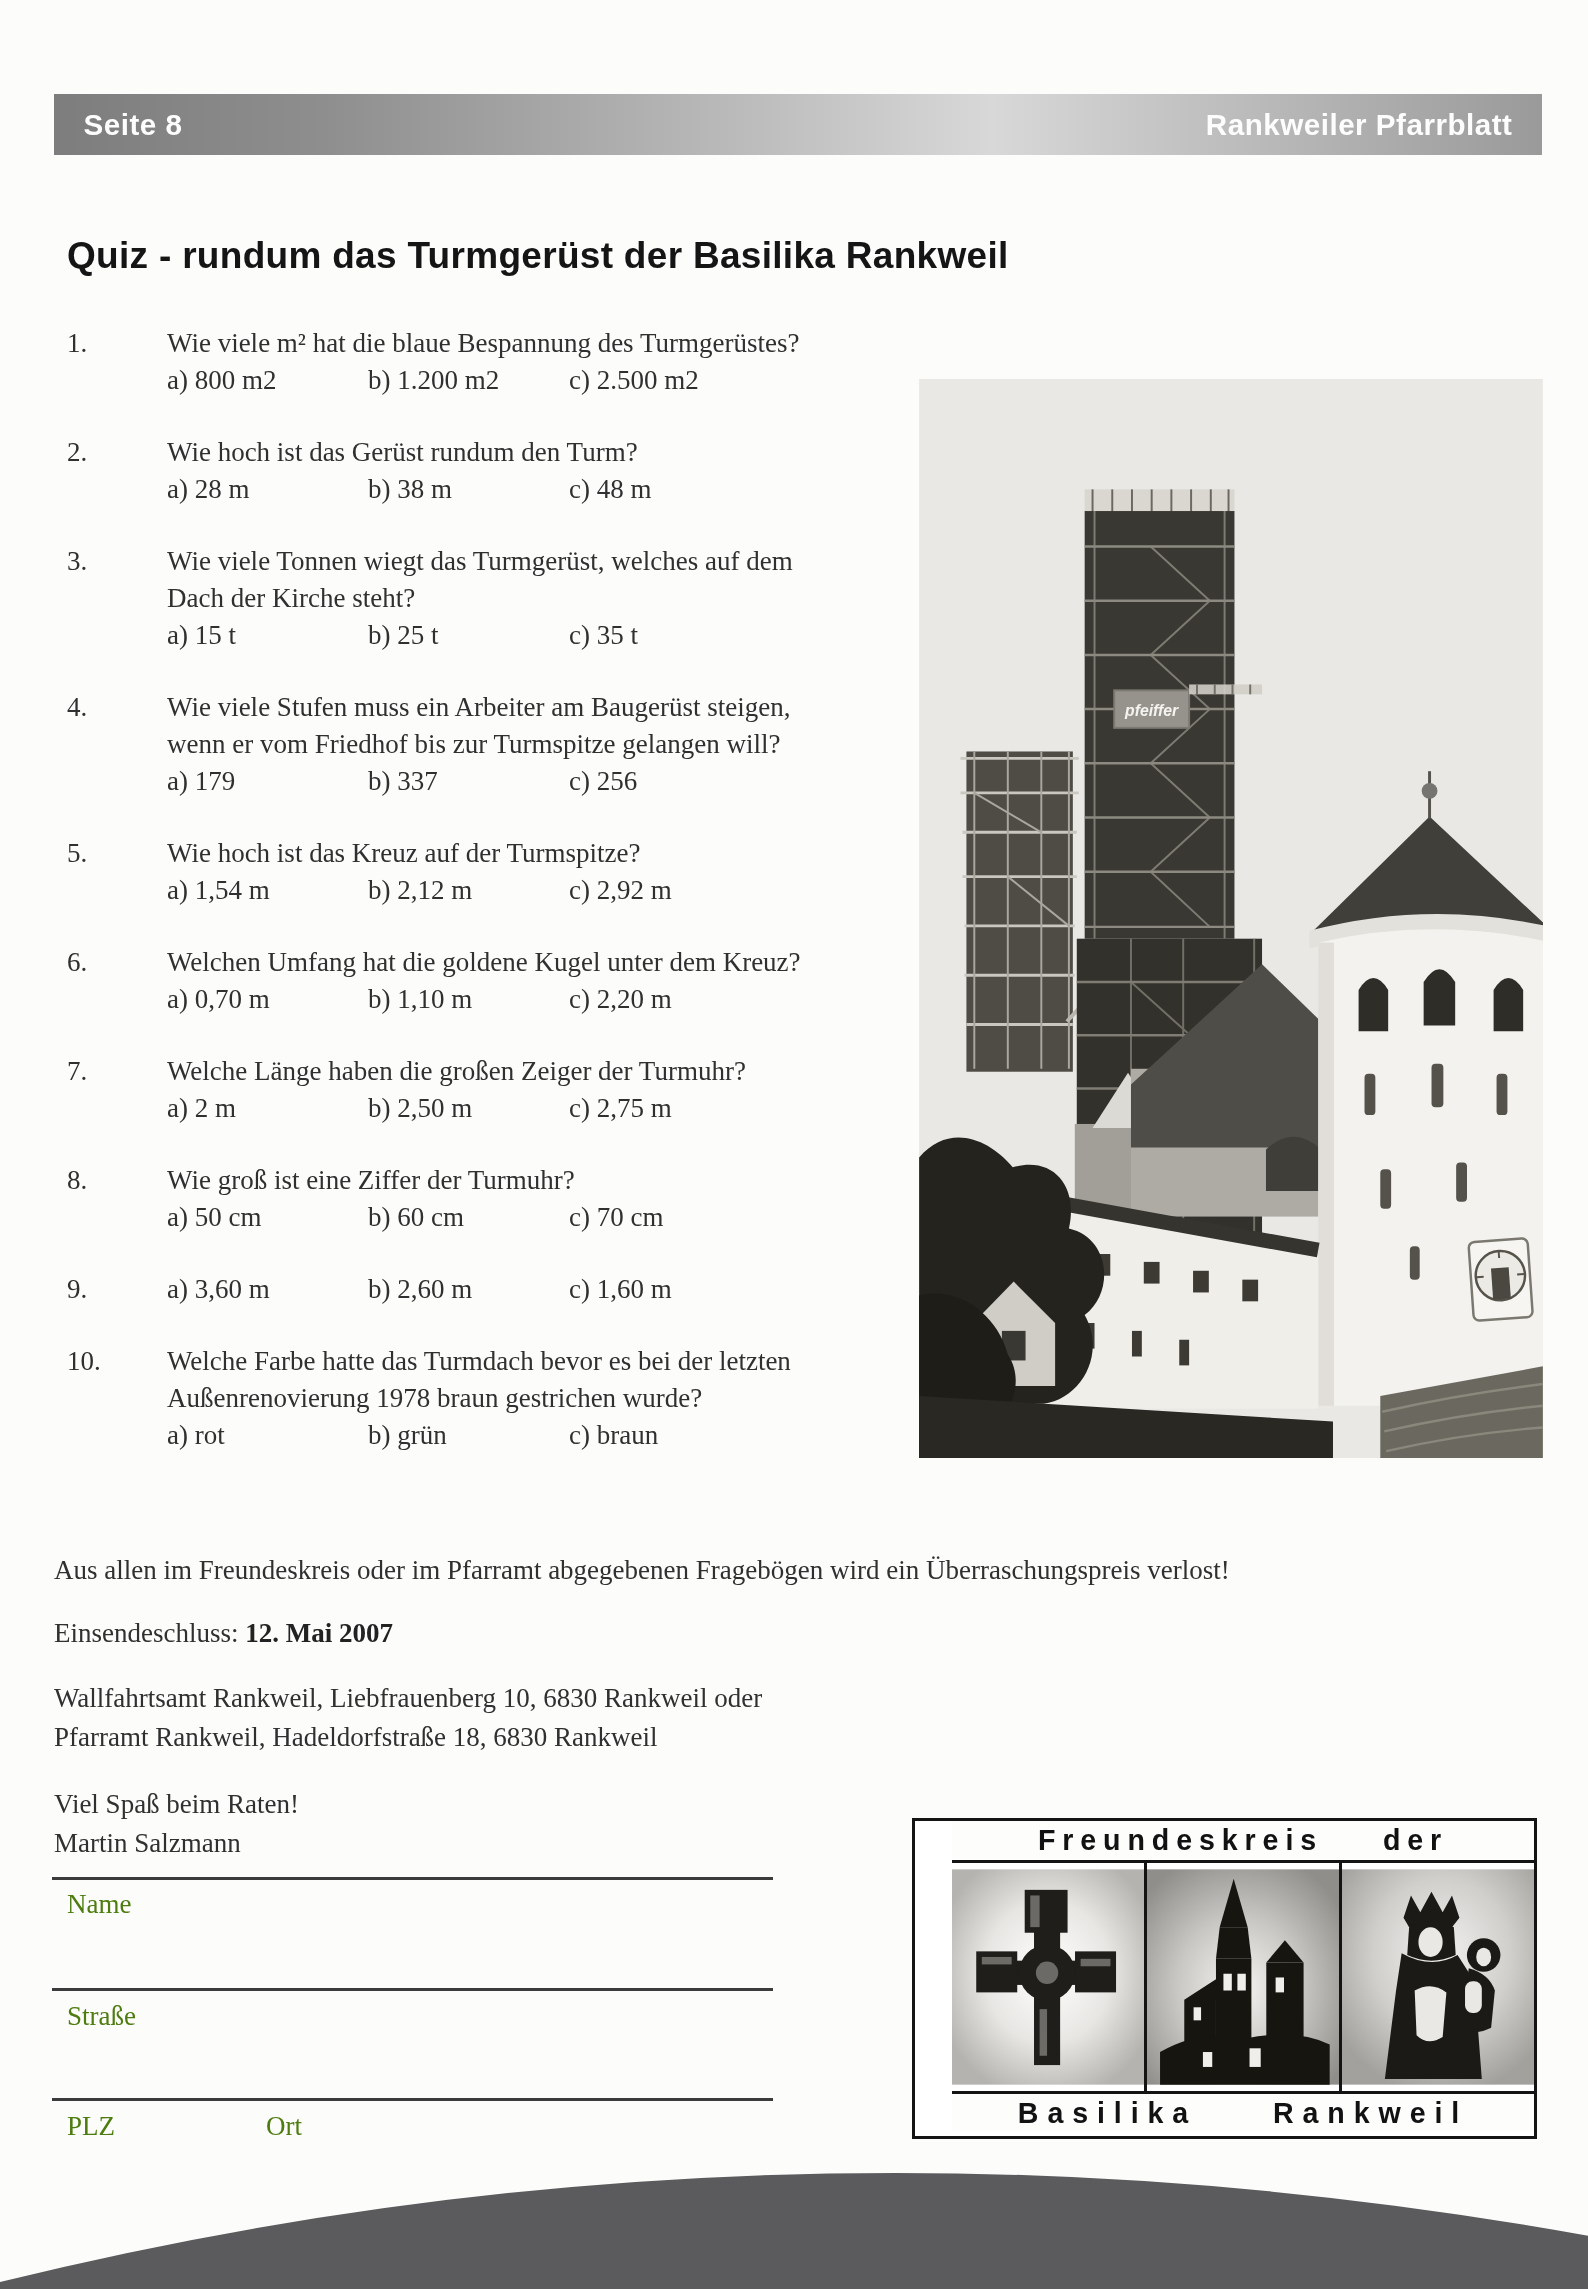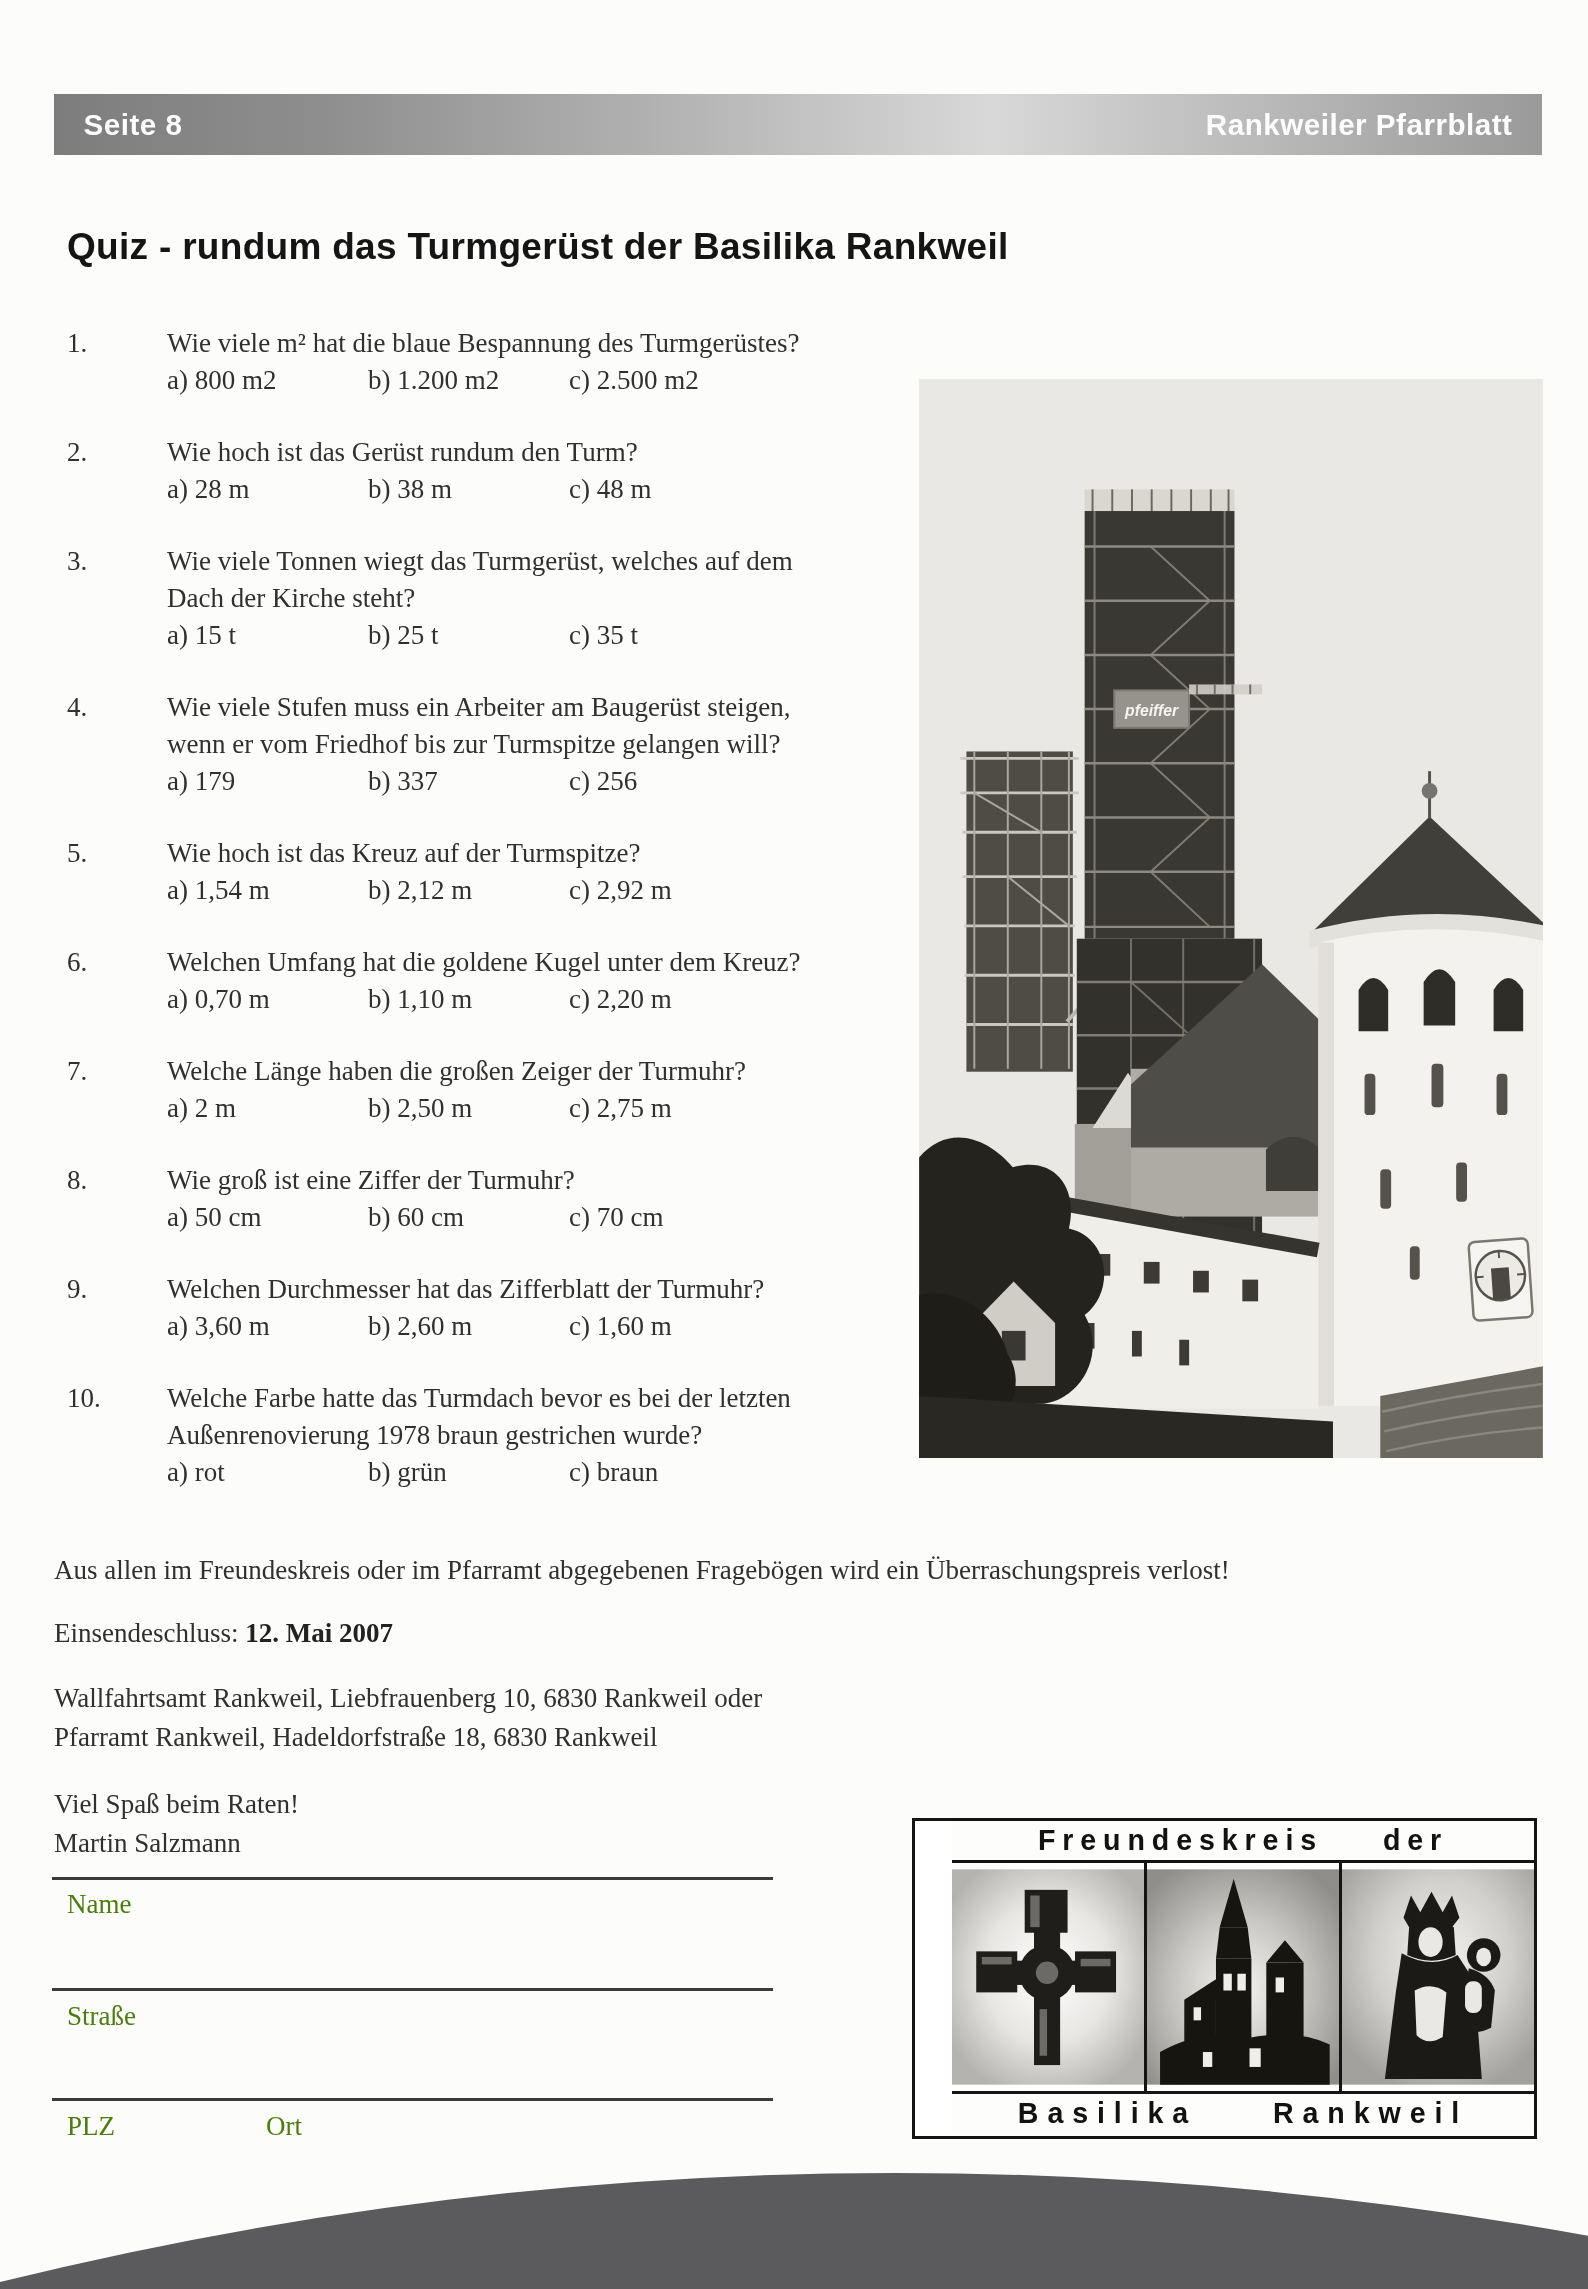--- a/index.html
+++ b/index.html
@@ -17,21 +17,21 @@
     position:absolute;left:54px;top:94px;width:1488px;height:61px;
     background:linear-gradient(90deg,#7d7d7d 0%,#8e8e8e 18%,#b9b9b9 45%,#d8d8d8 63%,#c2c2c2 76%,#9a9a9a 100%);
     display:flex;align-items:center;justify-content:space-between;
     padding:0 29.6px;box-sizing:border-box;
     font-family:"Liberation Sans", sans-serif;font-weight:bold;font-size:29.6px;color:#fdfdfd;
     letter-spacing:0.5px;
     gap:20px;
   }
   
   .page-title{
-    position:absolute;left:67px;top:226px;
+    position:absolute;left:67px;top:235px;
     font-family:"Liberation Sans", sans-serif;font-weight:bold;
     font-size:37px;color:#151515;letter-spacing:0.3px;
   }
   
   .questions{position:absolute;left:0;top:325px;width:896px;}
   .q{position:relative;font-size:27px;line-height:37px;color:#303030;}
   .q2{margin-bottom:35px;}
   .qnum{position:absolute;left:67px;top:0;}
   .qtext{margin-left:167px;width:709px;white-space:pre-line;}
   .qopts{margin-left:167px;position:relative;height:37px;}
@@ -150,21 +150,20 @@
       <span class="qnum">8.</span>
       <div class="qtext">Wie groß ist eine Ziffer der Turmuhr?</div>
       <div class="qopts">
         <span class="opt opt-a">a) 50 cm</span>
         <span class="opt opt-b">b) 60 cm</span>
         <span class="opt opt-c">c) 70 cm</span>
       </div>
     </div>
     <div class="q q2">
       <span class="qnum">9.</span>
-      <div class="qtext">Welchen Durchmesser hat das Zifferblatt der Turmuhr?</div>
       <div class="qopts">
         <span class="opt opt-a">a) 3,60 m</span>
         <span class="opt opt-b">b) 2,60 m</span>
         <span class="opt opt-c">c) 1,60 m</span>
       </div>
     </div>
     <div class="q">
       <span class="qnum">10.</span>
       <div class="qtext">Welche Farbe hatte das Turmdach bevor es bei der letzten
 Außenrenovierung 1978 braun gestrichen wurde?</div>

